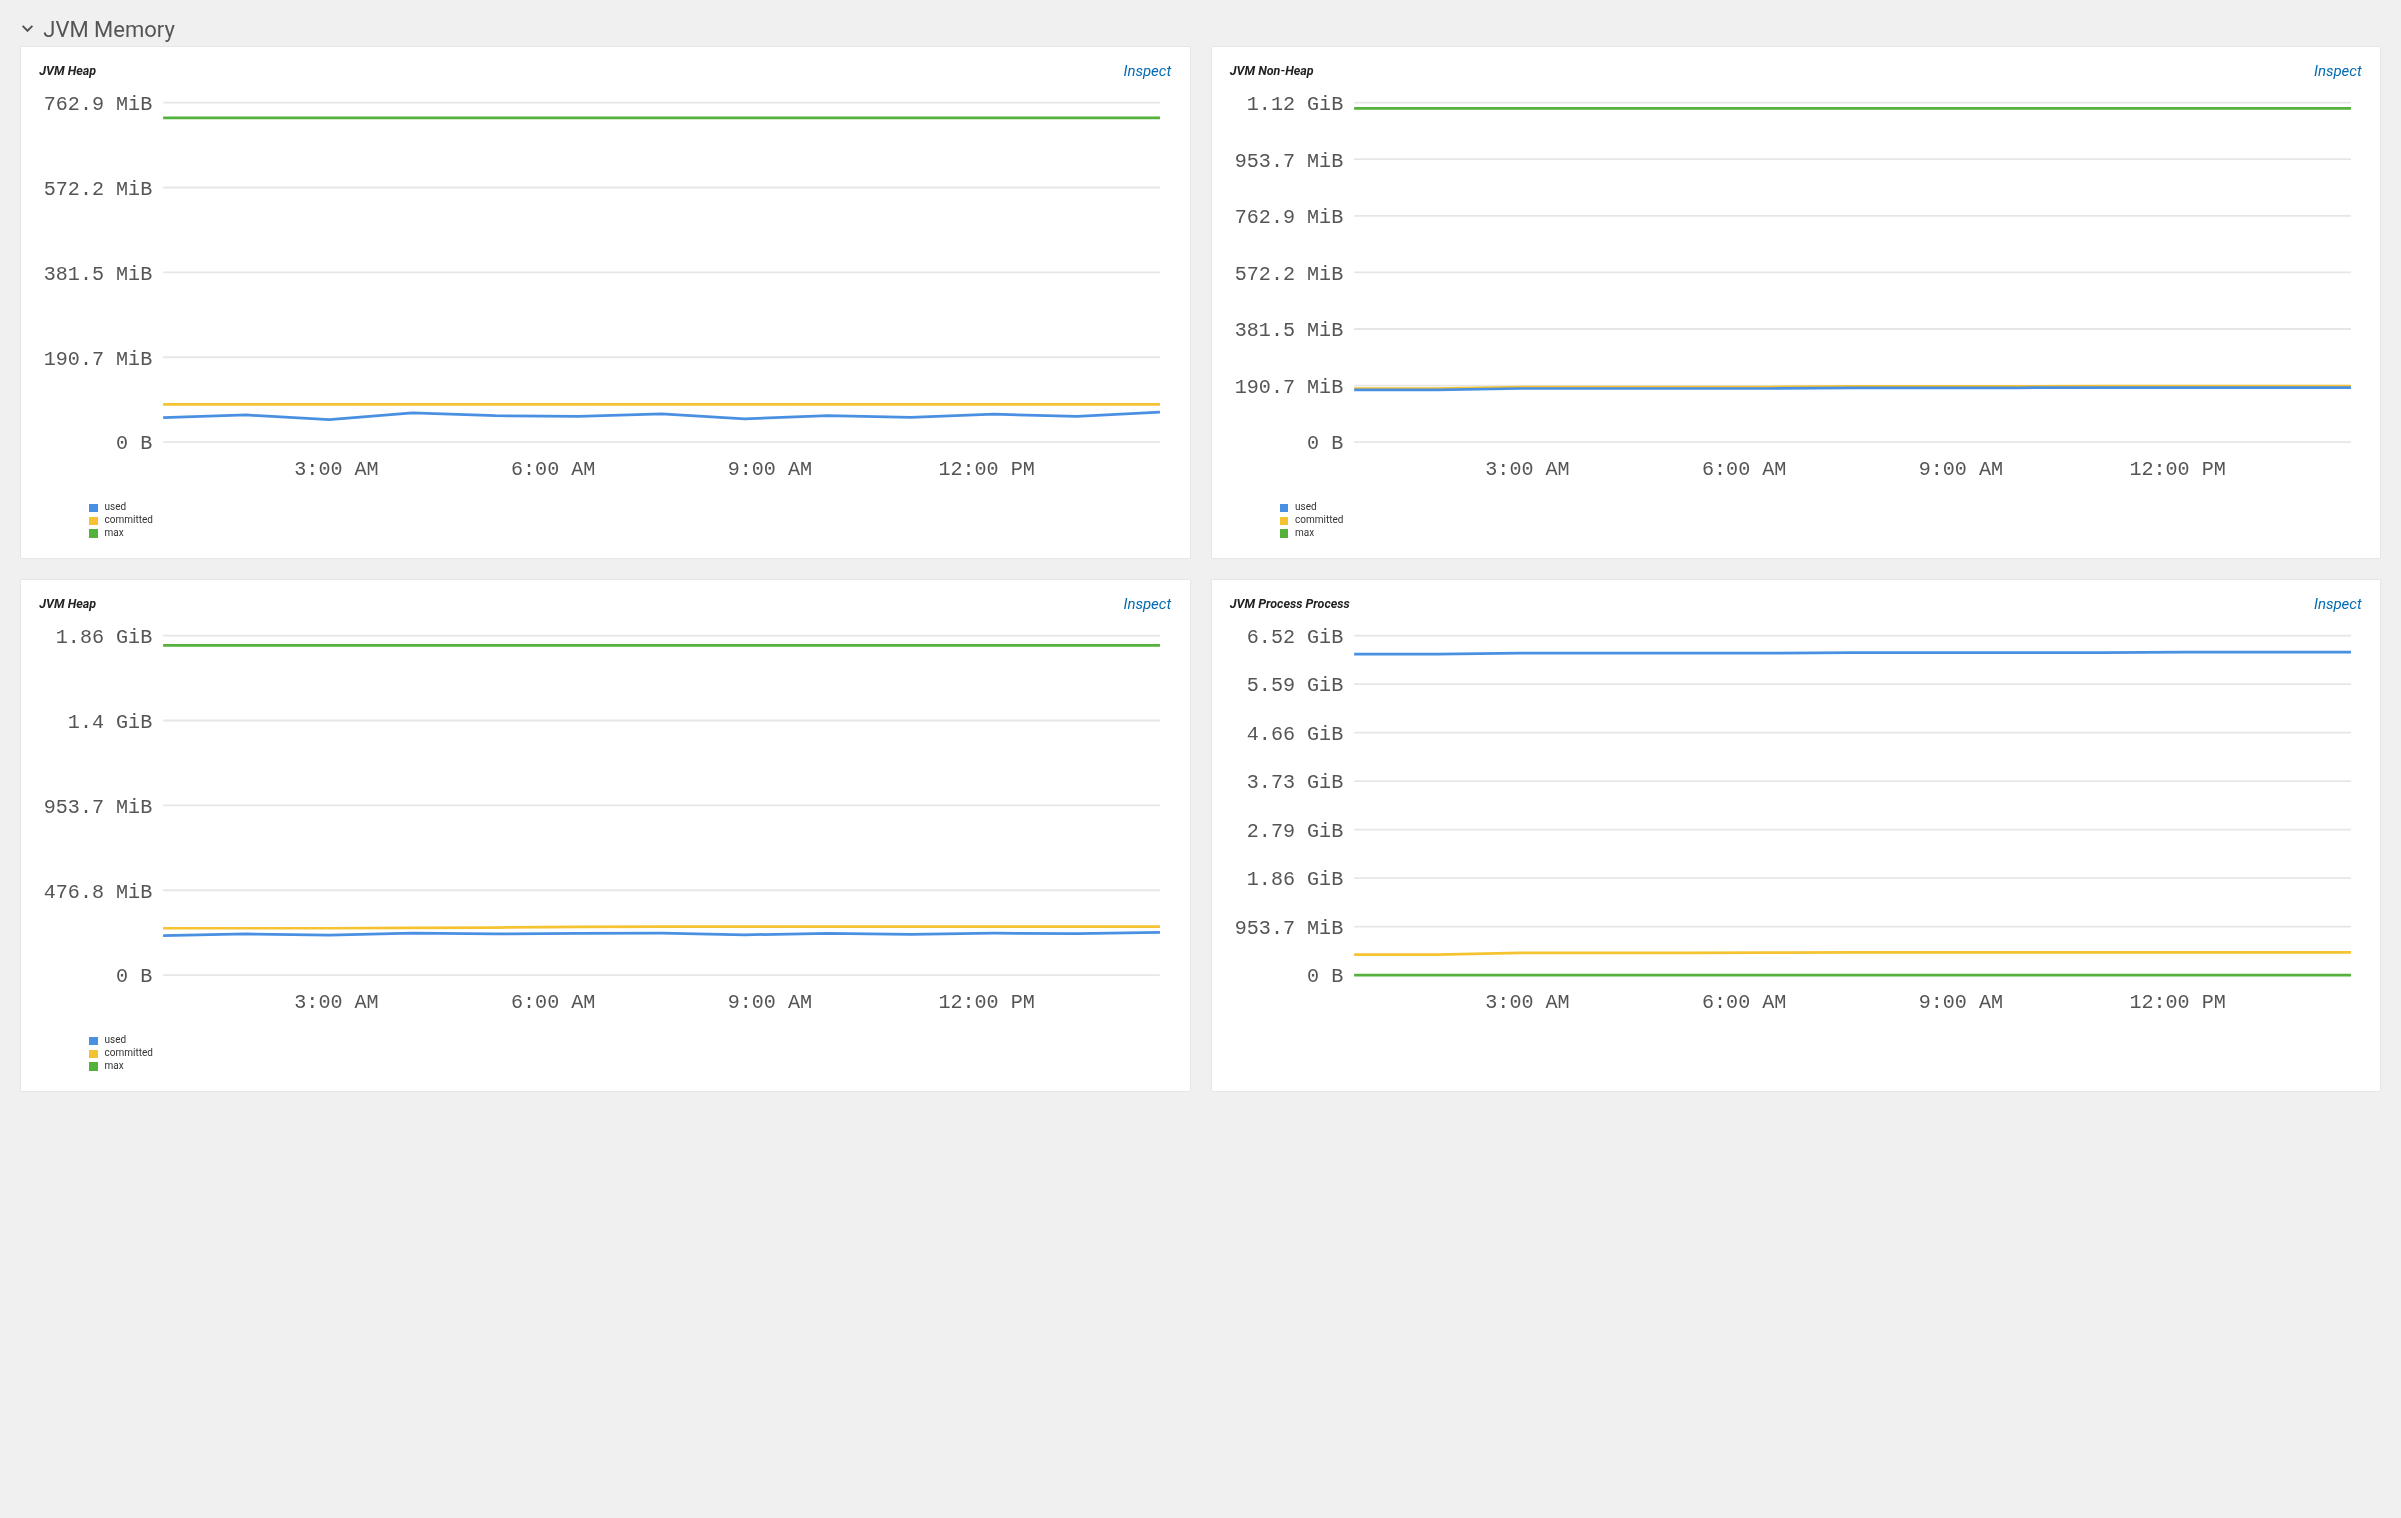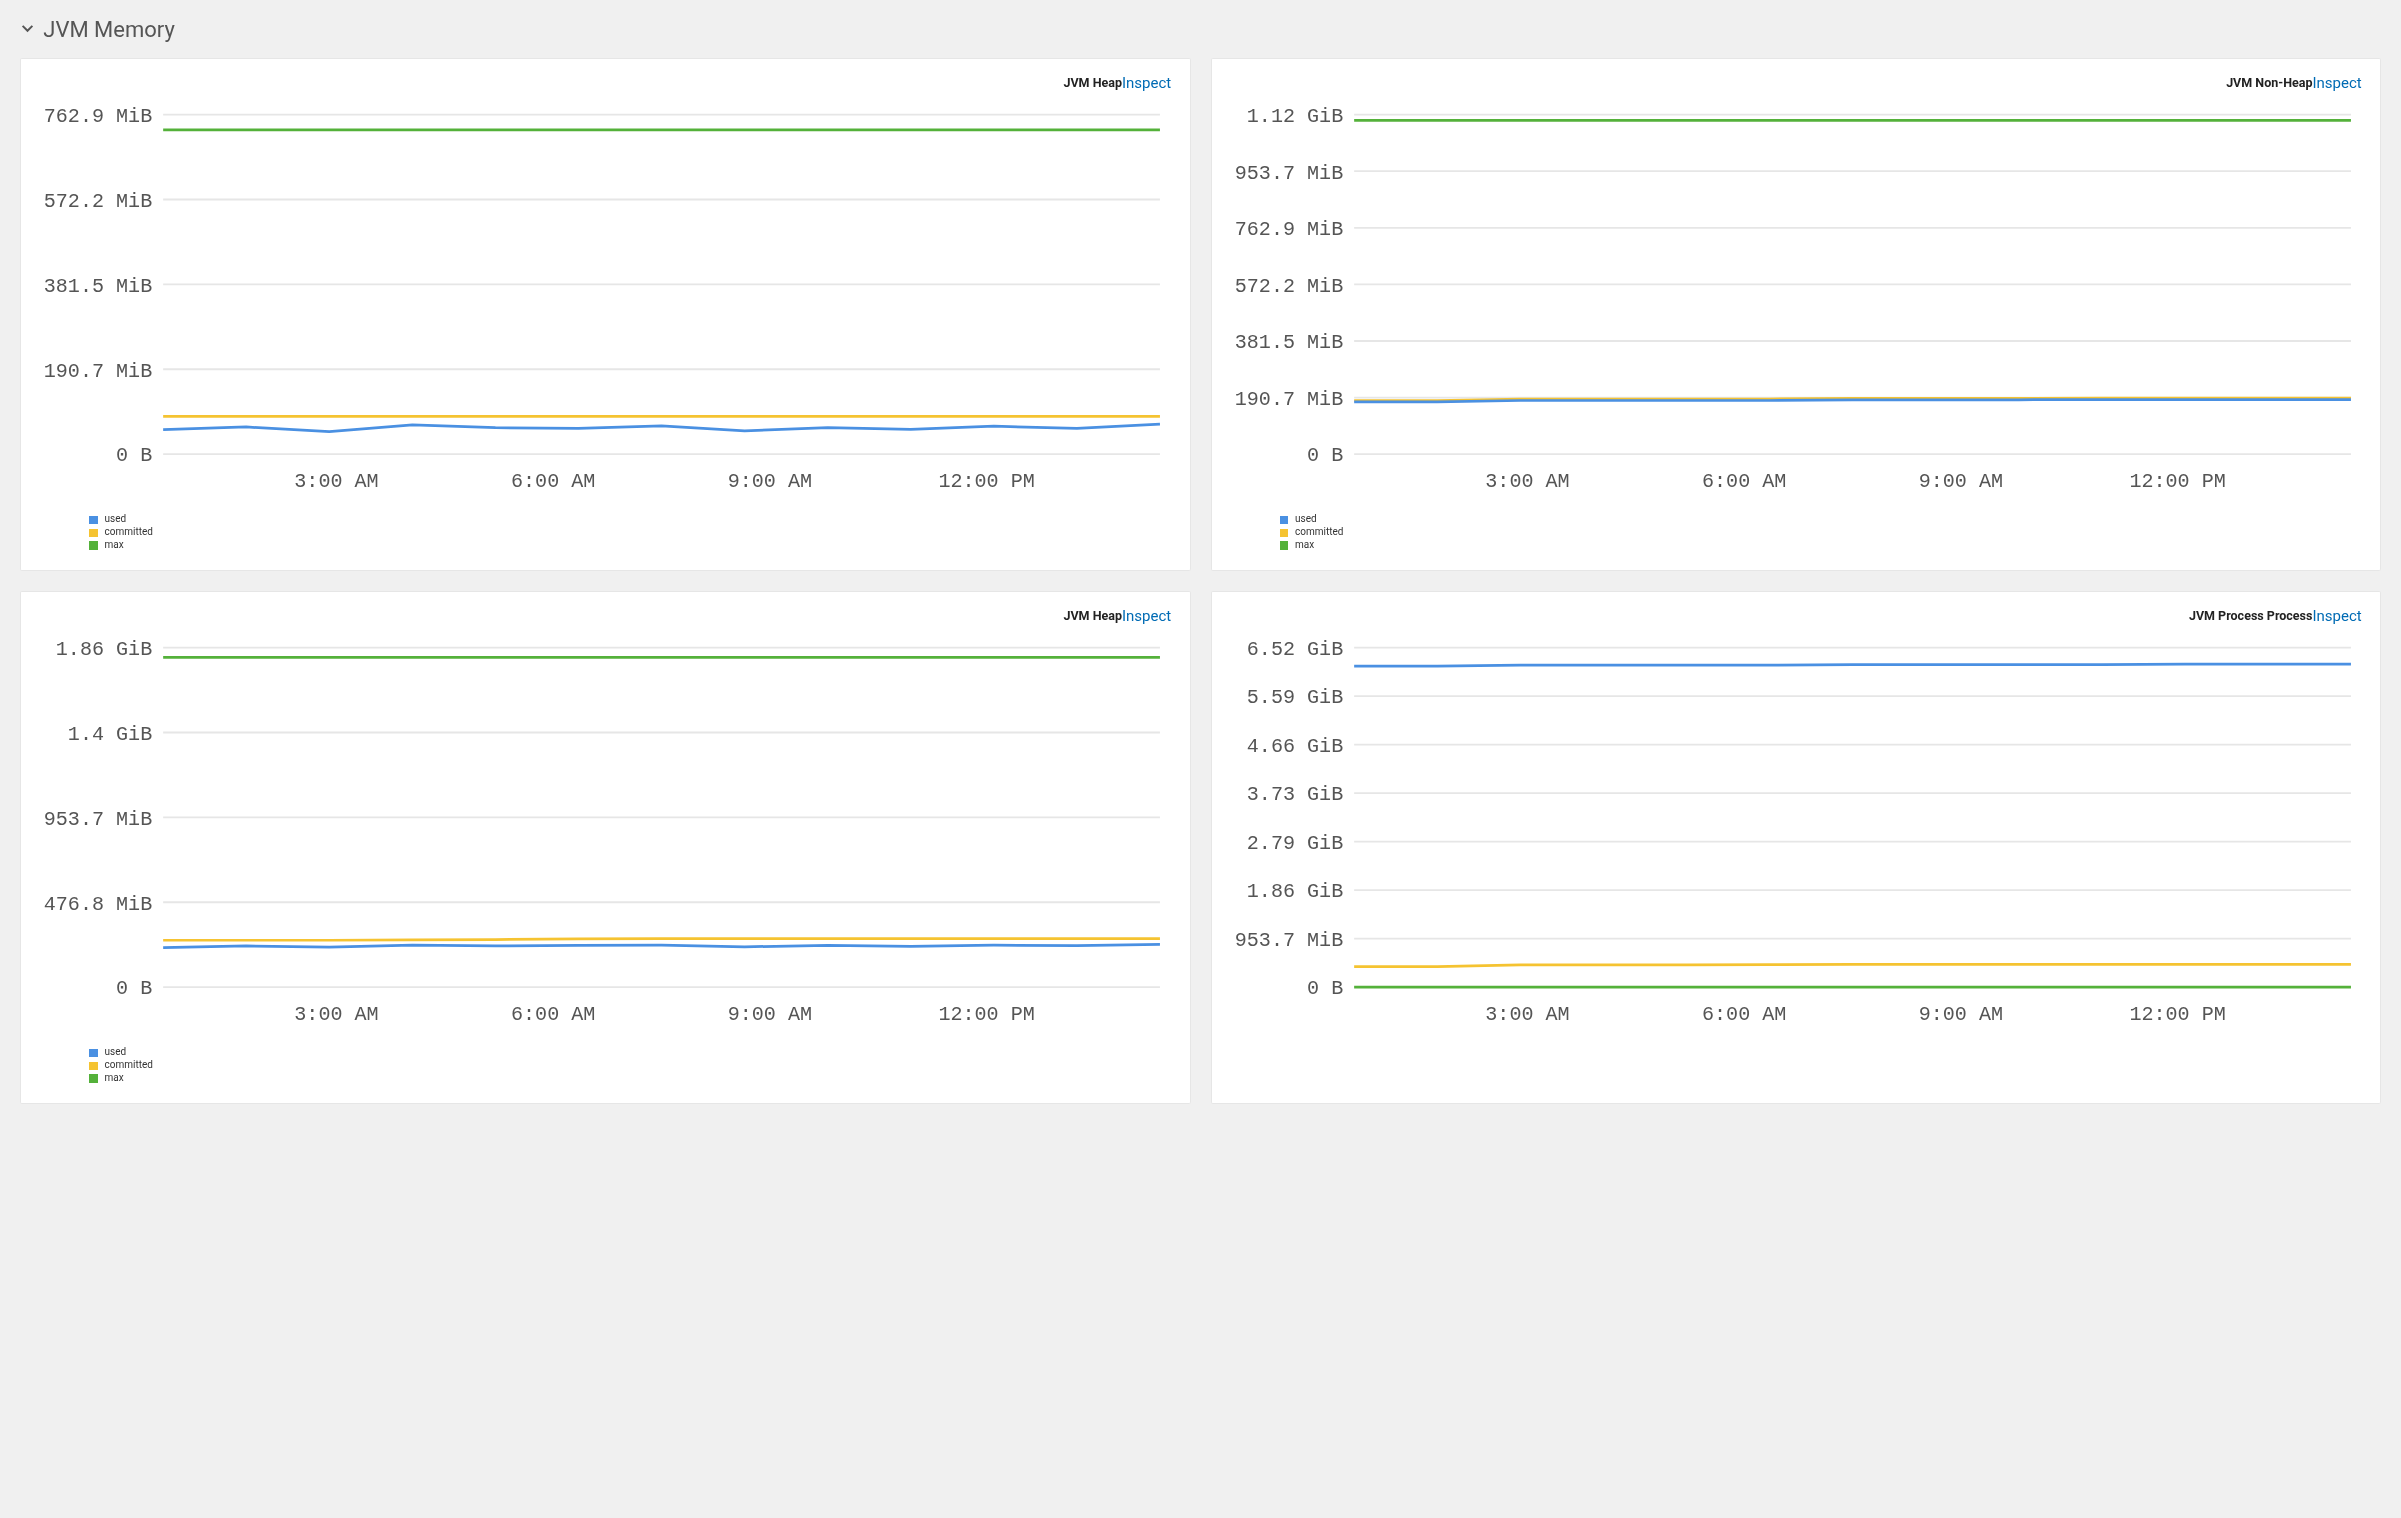--- a/index.html
+++ b/index.html
@@ -6,21 +6,21 @@
   body {
     font-family: -apple-system, BlinkMacSystemFont, "Segoe UI", Roboto, Helvetica, Arial, sans-serif;
     background: #f0f0f0;
     padding: 16.7px 20px 33px 20px;
     color: #333;
   }
   .section-header {
     display: flex;
     align-items: center;
     gap: 8.3px;
-    margin-bottom: 16px;
+    margin-bottom: 4px;
     cursor: pointer;
   }
   .section-header .chev {
     width: 15px; height: 15px;
     display:inline-flex; align-items:center; justify-content:center;
     color:#555;
   }
   .section-header h1 {
     font-size: 22px;
     font-weight: 400;
@@ -32,23 +32,24 @@
     gap: 20px;
   }
   .panel {
     background: #fff;
     border: 0.8px solid #e6e6e6;
     border-radius: 1.7px;
     padding: 15px 18.3px 18.3px 18.3px;
   }
   .panel-head {
     display:flex;
-    justify-content: flex-end;
+    justify-content: space-between;
     align-items: center;
     margin-bottom: 8.3px;
+    font-style: italic;
   }
   .panel-title {
     font-size: 12.5px;
     font-weight: 700;
     color:#222;
   }
   .inspect {
     font-size: 15px;
     color: #006bb4;
     cursor: pointer;

